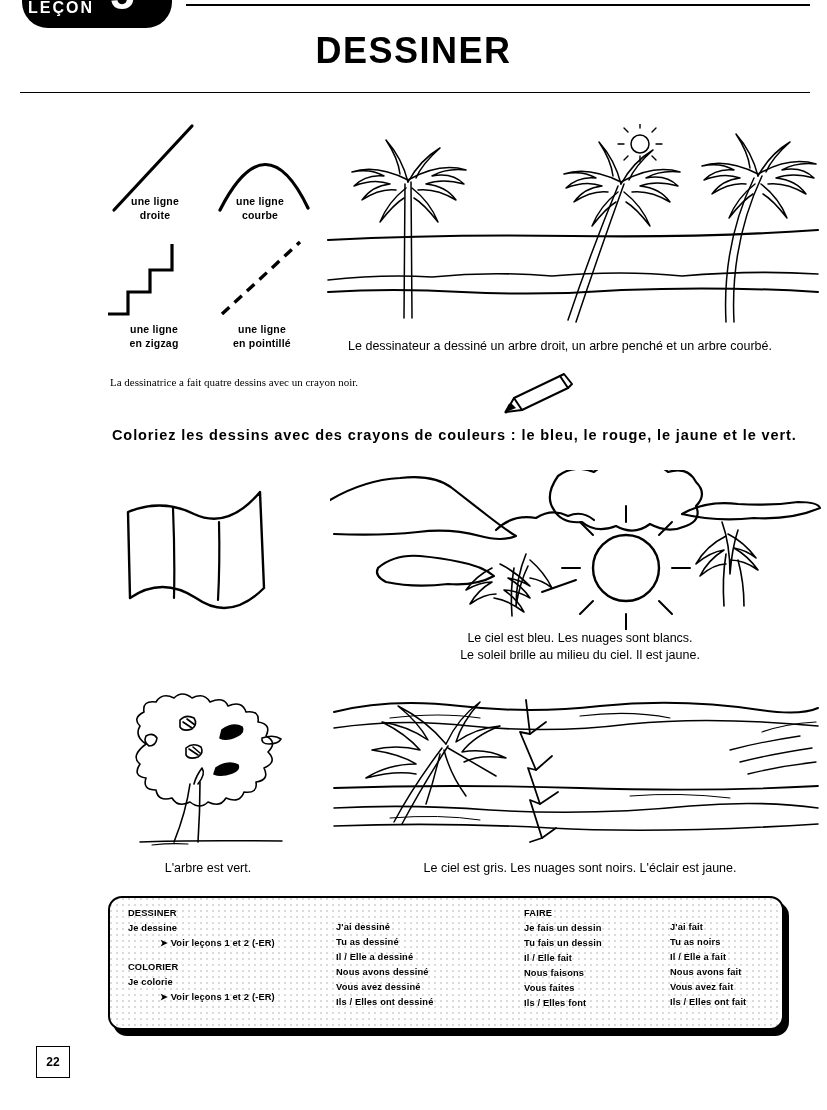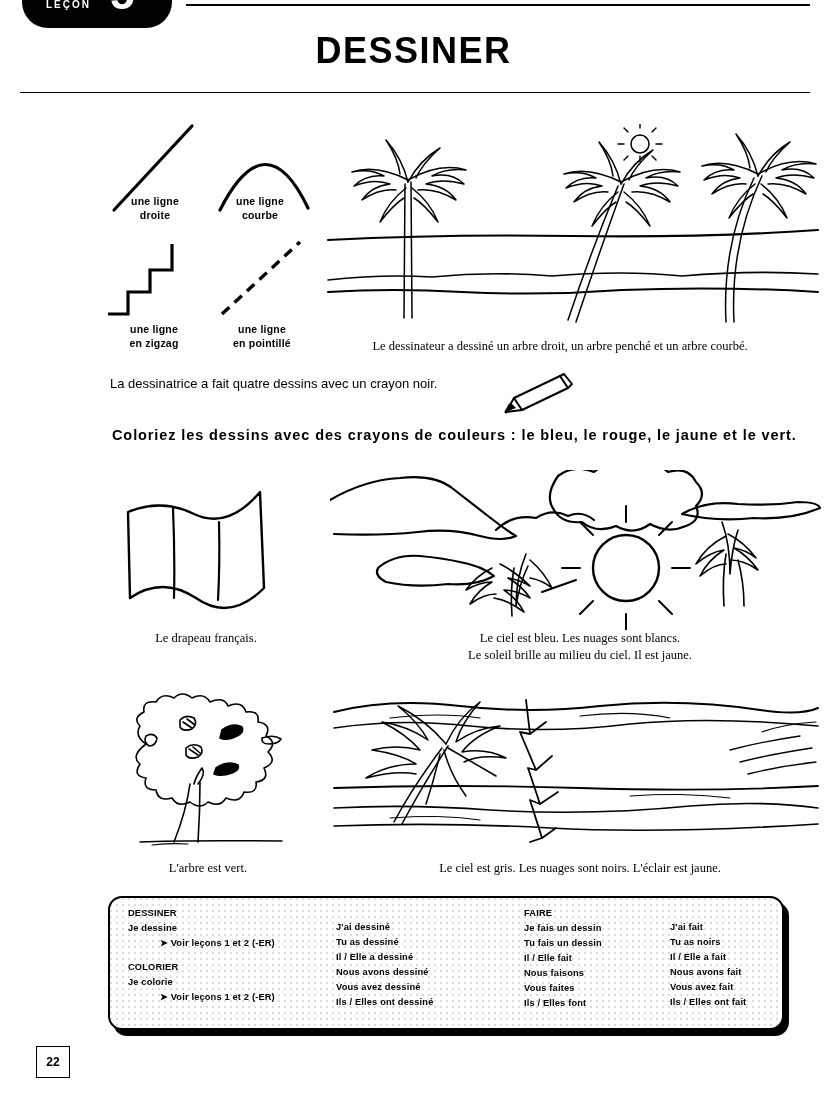--- a/index.html
+++ b/index.html
@@ -22,23 +22,23 @@
     left: 22px;
     top: -30px;
     width: 150px;
     height: 58px;
     background: #000000;
     border-radius: 0 0 26px 26px;
     color: #ffffff;
   }
   .lesson-badge .lesson-word {
     position: absolute;
-    left: 24px;
+    left: 6px;
     top: 29px;
-    font-size: 10px;
+    font-size: 16px;
     letter-spacing: 2px;
     font-weight: bold;
     font-family: "Liberation Sans", sans-serif;
   }
   .lesson-badge .lesson-number {
     position: absolute;
     left: 88px;
     top: 2px;
     font-size: 44px;
     font-weight: bold;
@@ -72,42 +72,42 @@
     top: 4px;
     width: 624px;
     height: 0;
     border-top: 2px solid #000;
   }
 
   
   .fig { position: absolute; }
   .cap {
     position: absolute;
-    font-family: Liberation Serif, serif;
+    font-family: Liberation Sans, sans-serif;
     font-size: 12.5px;
     line-height: 1.35;
     text-align: center;
     color: #000;
   }
 
   .linelabel {
     position: absolute;
     font-family: "Liberation Sans", sans-serif;
     font-size: 10.5px;
     font-weight: bold;
     line-height: 1.35;
     text-align: center;
     letter-spacing: 0.2px;
   }
 
   
   .para {
     position: absolute;
-    font-family: Liberation Sans, sans-serif;
-    font-size: 13px;
+    font-family: Liberation Serif, serif;
+    font-size: 11px;
     line-height: 1.55;
   }
   .instruction {
     position: absolute;
     left: 112px;
     top: 424px;
     width: 700px;
     font-family: "Liberation Sans", sans-serif;
     font-size: 14.5px;
     font-weight: bold;
@@ -302,21 +302,20 @@
   <svg width="190" height="150" viewBox="0 0 190 150">
     <g stroke="#000" fill="none" stroke-width="2.4" stroke-linejoin="round" stroke-linecap="round">
       <path d="M16 36 Q50 22 82 38 Q116 54 148 16
                L152 112 Q118 146 84 122 Q50 100 18 122 Z"></path>
       <path d="M61 32 Q63 80 62 122" stroke-width="2.2"></path>
       <path d="M107 46 Q108 88 106 124" stroke-width="2.2"></path>
     </g>
   </svg>
 </div>
 <div class="cap" style="left:96px; top:630px; width:220px;">
-  <div>Le drapeau français.</div>
 </div>
 
 <div class="fig" style="left:330px; top:470px; width:492px; height:160px;">
   <svg width="492" height="160" viewBox="0 0 492 160">
     <g stroke="#000" fill="none" stroke-width="2.2" stroke-linecap="round" stroke-linejoin="round">
 
       <path d="M0 30 Q34 10 70 8 Q104 4 122 18 Q140 32 158 46 Q176 60 186 66
                Q172 72 150 66 Q120 58 88 62 Q50 66 4 64"></path>
 
       <path d="M48 98 Q64 84 90 86 Q112 88 130 92 Q152 96 164 106

